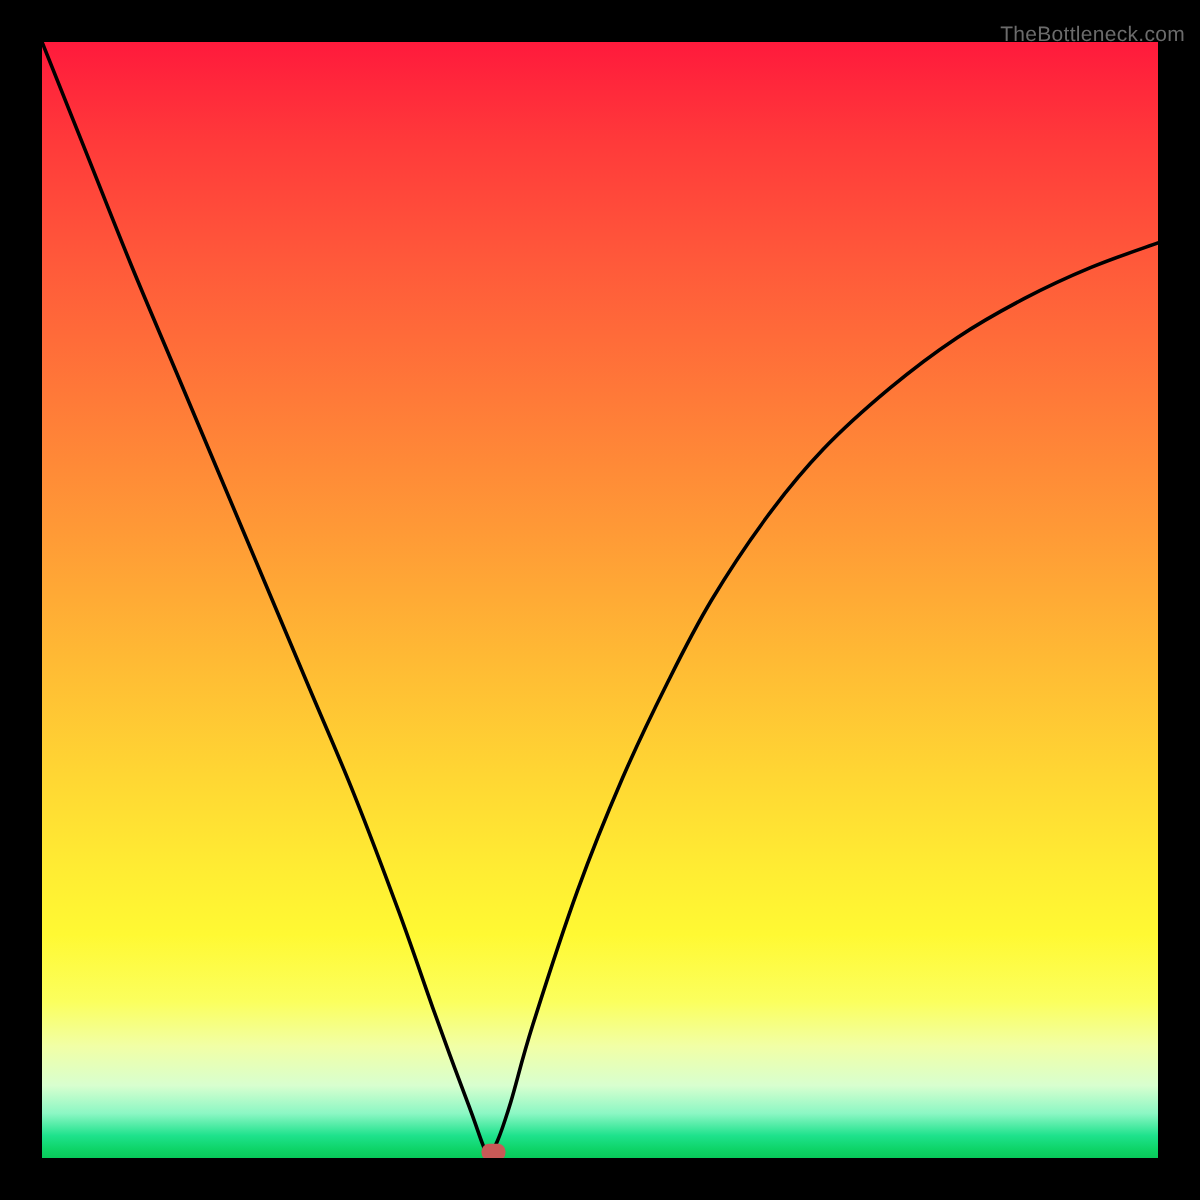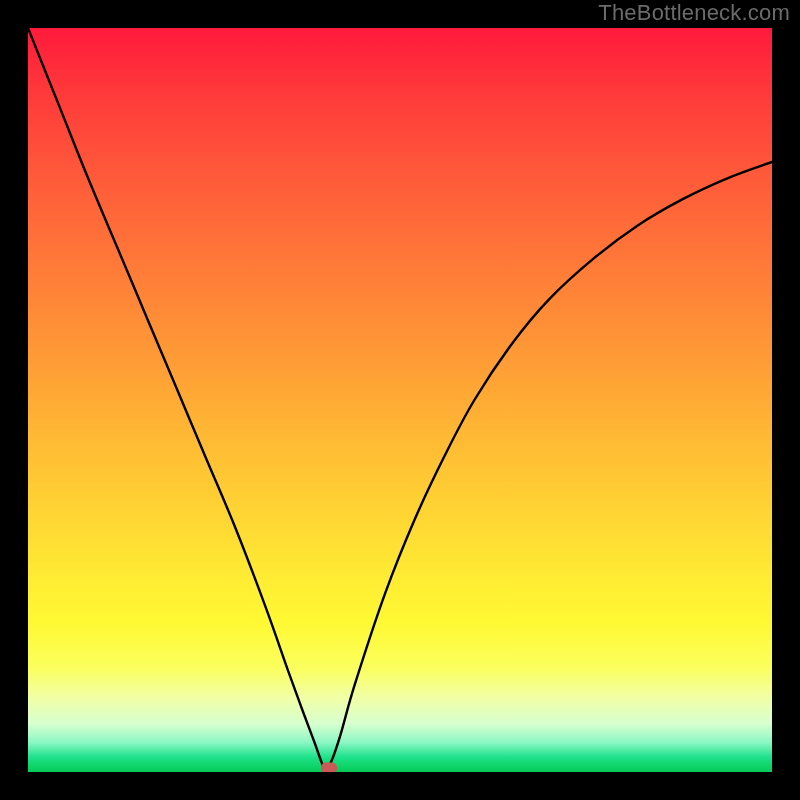--- a/index.html
+++ b/index.html
@@ -12,24 +12,24 @@
     overflow: hidden;
   }
   .frame {
     position: relative;
     width: 800px;
     height: 800px;
     background: #000;
   }
   .watermark {
     position: absolute;
-    top: 0;
+    top: 14px;
     right: 10px;
     color: #6b6b6b;
-    font-size: 22px;
+    font-size: 14px;
     font-weight: 500;
     letter-spacing: 0.2px;
     z-index: 20;
   }
   .plot-area {
     position: absolute;
     left: 28px;
     top: 28px;
     width: 744px;
     height: 744px;

